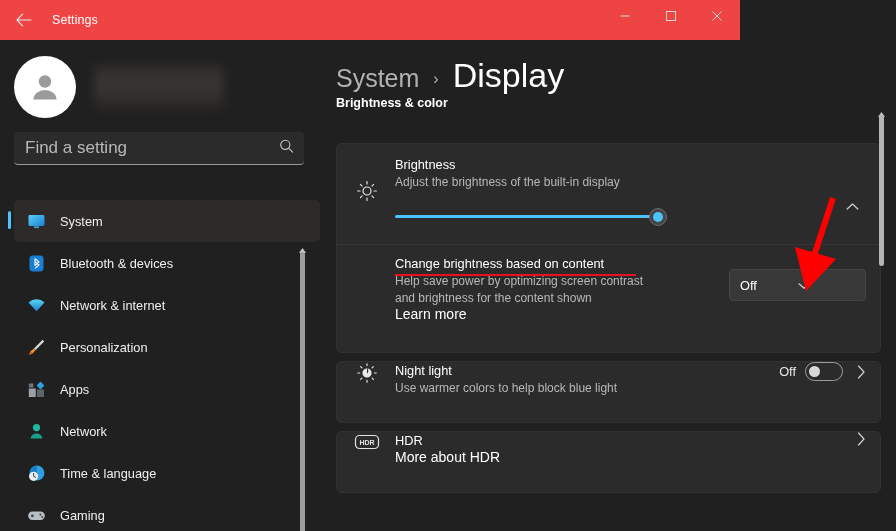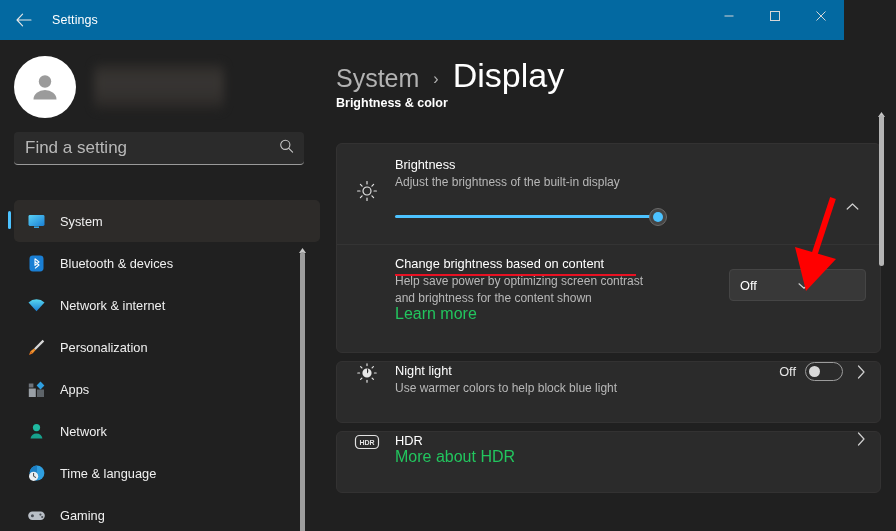--- a/index.html
+++ b/index.html
@@ -7,22 +7,22 @@
     width:896px; height:531px;
     background:#202020;
     font-family:"Liberation Sans", sans-serif;
     color:#ffffff;
     overflow:hidden;
   }
   .app { position:relative; width:896px; height:531px; background:#202020; }
 
   
   .titlebar {
-    position:absolute; top:0; left:0; width:844px; height:40px;
-    background:#0369a1; display:flex; align-items:center;
+    position:absolute; top:0; left:0; width:740px; height:40px;
+    background:#ef4444; display:flex; align-items:center;
   }
   .back-btn {
     width:32px; height:28px; margin-left:8px;
     display:flex; align-items:center; justify-content:center;
     border-radius:4px;
   }
   .back-btn svg { display:block; }
   .app-title {
     margin-left:12px; font-size:12.5px; color:#ffffff; letter-spacing:.1px;
   }
@@ -117,21 +117,21 @@
   }
   .card-row { display:flex; align-items:flex-start; padding:0 14px; min-height:60px; }
   .card-icon {
     width:32px; flex:0 0 auto; display:flex; align-items:center; justify-content:center;
     margin-right:12px;
   }
   .card-icon svg { display:block; }
   .card-text { flex:1; min-width:0; }
   .card-title { font-size:12.8px; color:#ffffff; line-height:17px; }
   .card-sub { font-size:12px; color:#b8b8b8; line-height:16px; margin-top:1px; }
-  .card-link { font-size:16px; color:#22c55e; line-height:16px; }
+  .card-link { font-size:14px; color:#ffffff; line-height:16px; }
   .card-right { display:flex; align-items:center; flex:0 0 auto; }
 
   
   .brightness-card { padding-bottom:18px; }
   .brightness-top { display:flex; padding:12px 14px 0 14px; }
   .bc-icon {
     width:32px; flex:0 0 auto; display:flex; align-items:flex-start; justify-content:center;
     margin-right:12px; padding-top:24px;
   }
   .chev-btn {

